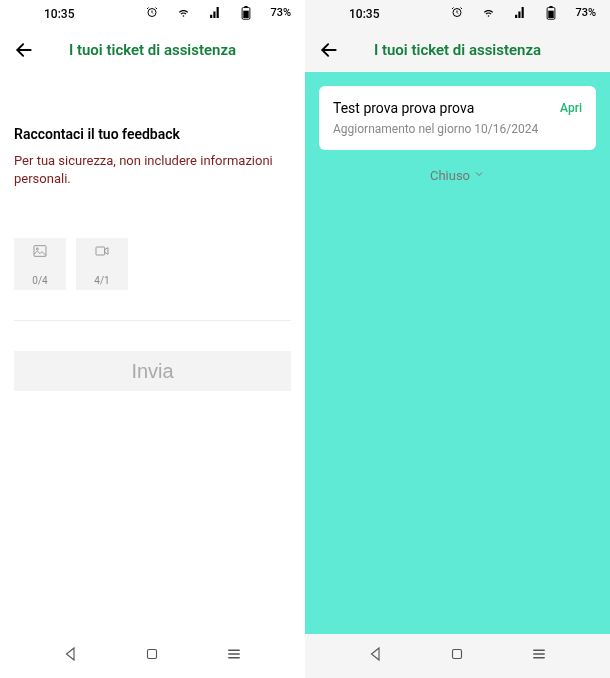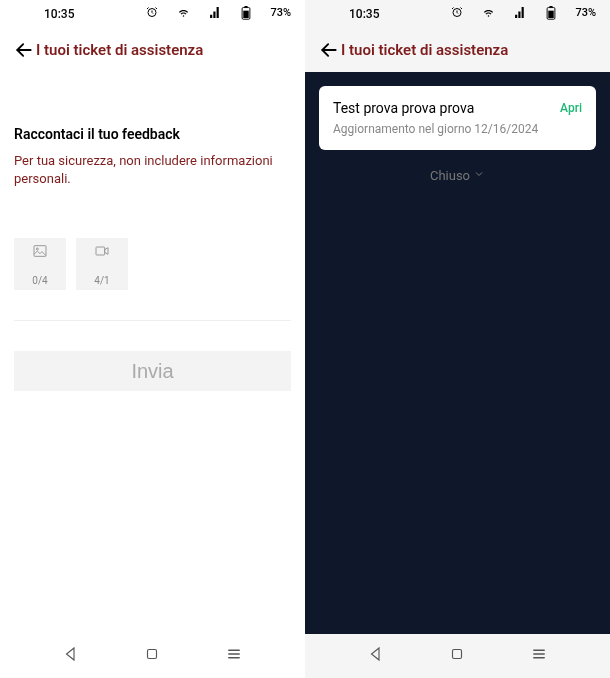--- a/index.html
+++ b/index.html
@@ -57,33 +57,34 @@
     .back-arrow {
       width: 24px;
       height: 24px;
       display: flex;
       align-items: center;
       justify-content: center;
       cursor: pointer;
     }
     .header-title {
       flex: 1;
+      text-align: center;
       font-size: 15px;
       font-weight: 600;
-      color: #7f1d1d;
+      color: #15803d;
       margin-right: 24px;
     }
     .content {
       flex: 1;
       padding: 14px;
       background: #ffffff;
       overflow: hidden;
     }
     .phone-right .content {
-      background: #0f172a;
+      background: #5eead4;
     }
     .section-title {
       font-size: 14px;
       font-weight: 600;
       color: #000;
       margin-bottom: 10px;
       margin-top: 40px;
     }
     .helper-text {
       font-size: 13px;
@@ -314,21 +315,21 @@
     </div>
     <div class="header-title">I tuoi ticket di assistenza</div>
   </div>
 
   <div class="content">
     <div class="ticket-card">
       <div class="ticket-top">
         <div class="ticket-title">Test prova prova prova</div>
         <div class="ticket-badge">Apri</div>
       </div>
-      <div class="ticket-update">Aggiornamento nel giorno 12/16/2024</div>
+      <div class="ticket-update">Aggiornamento nel giorno 10/16/2024</div>
     </div>
 
     <div class="chiuso-row">
       <span>Chiuso</span>
       <span>
         <svg width="12" height="12" viewBox="0 0 24 24" fill="none" stroke="#777" stroke-width="2">
             <polyline points="6 9 12 15 18 9"></polyline>
           </svg>
       </span>
     </div>

